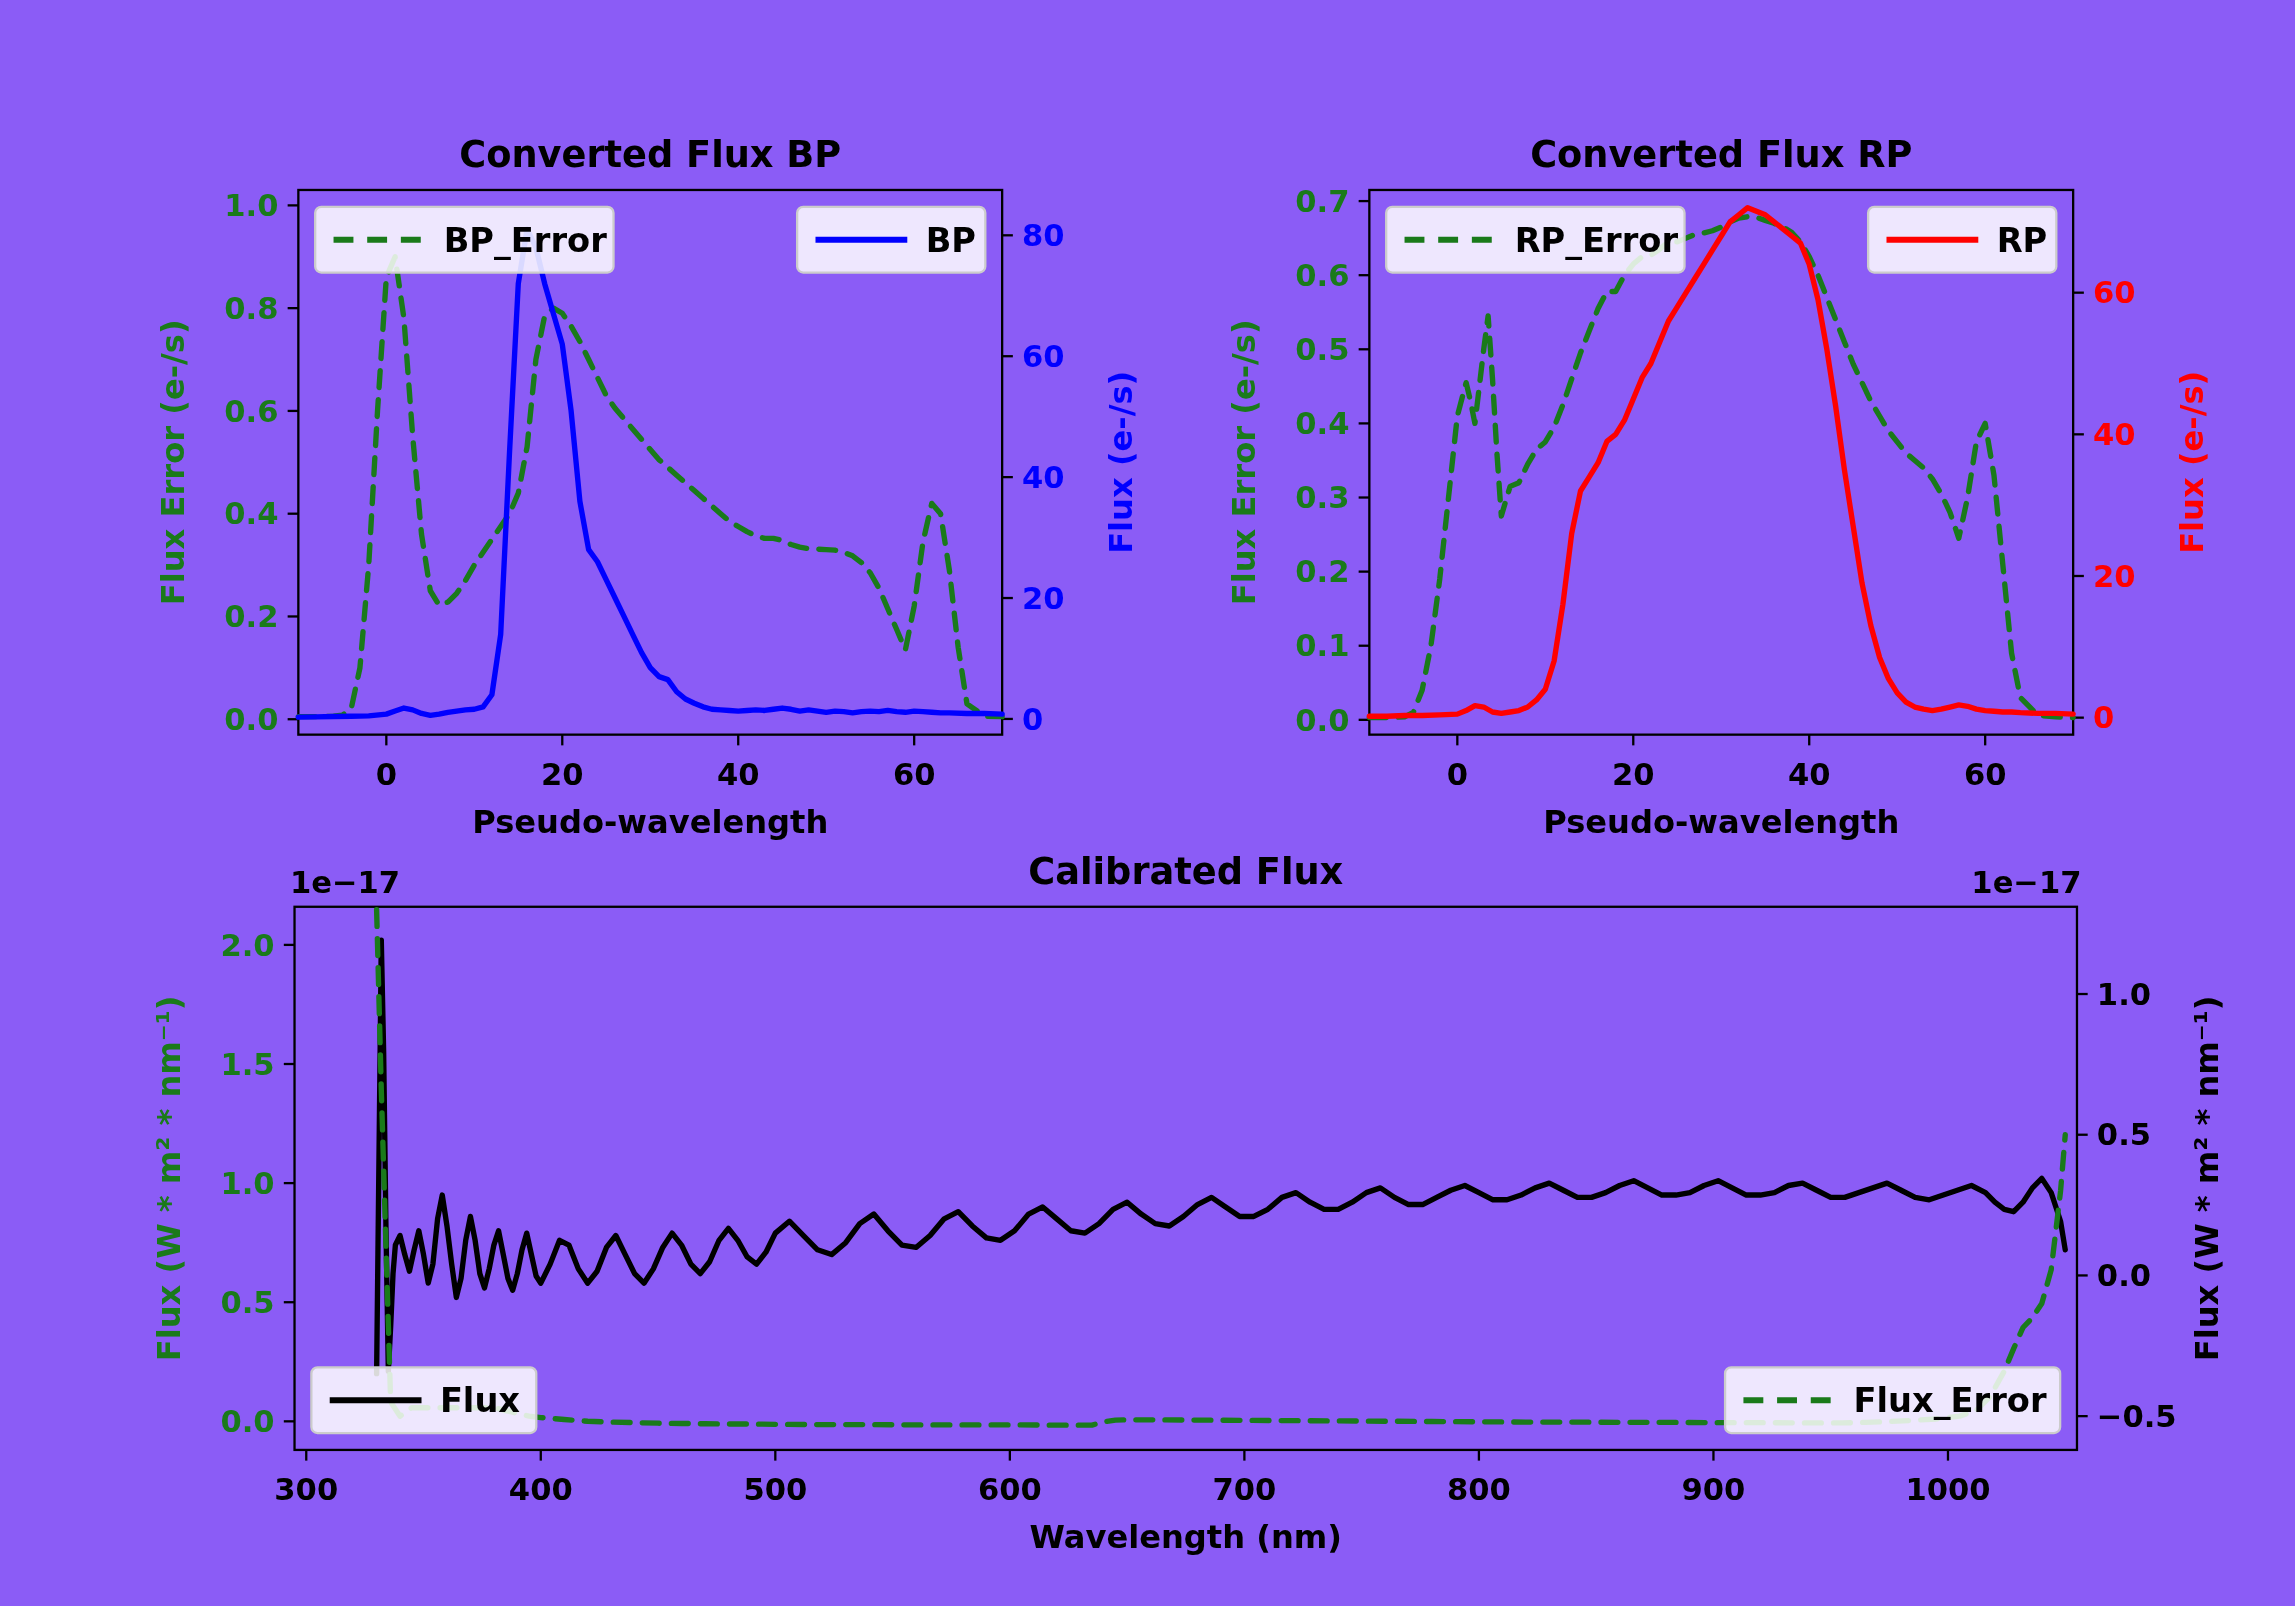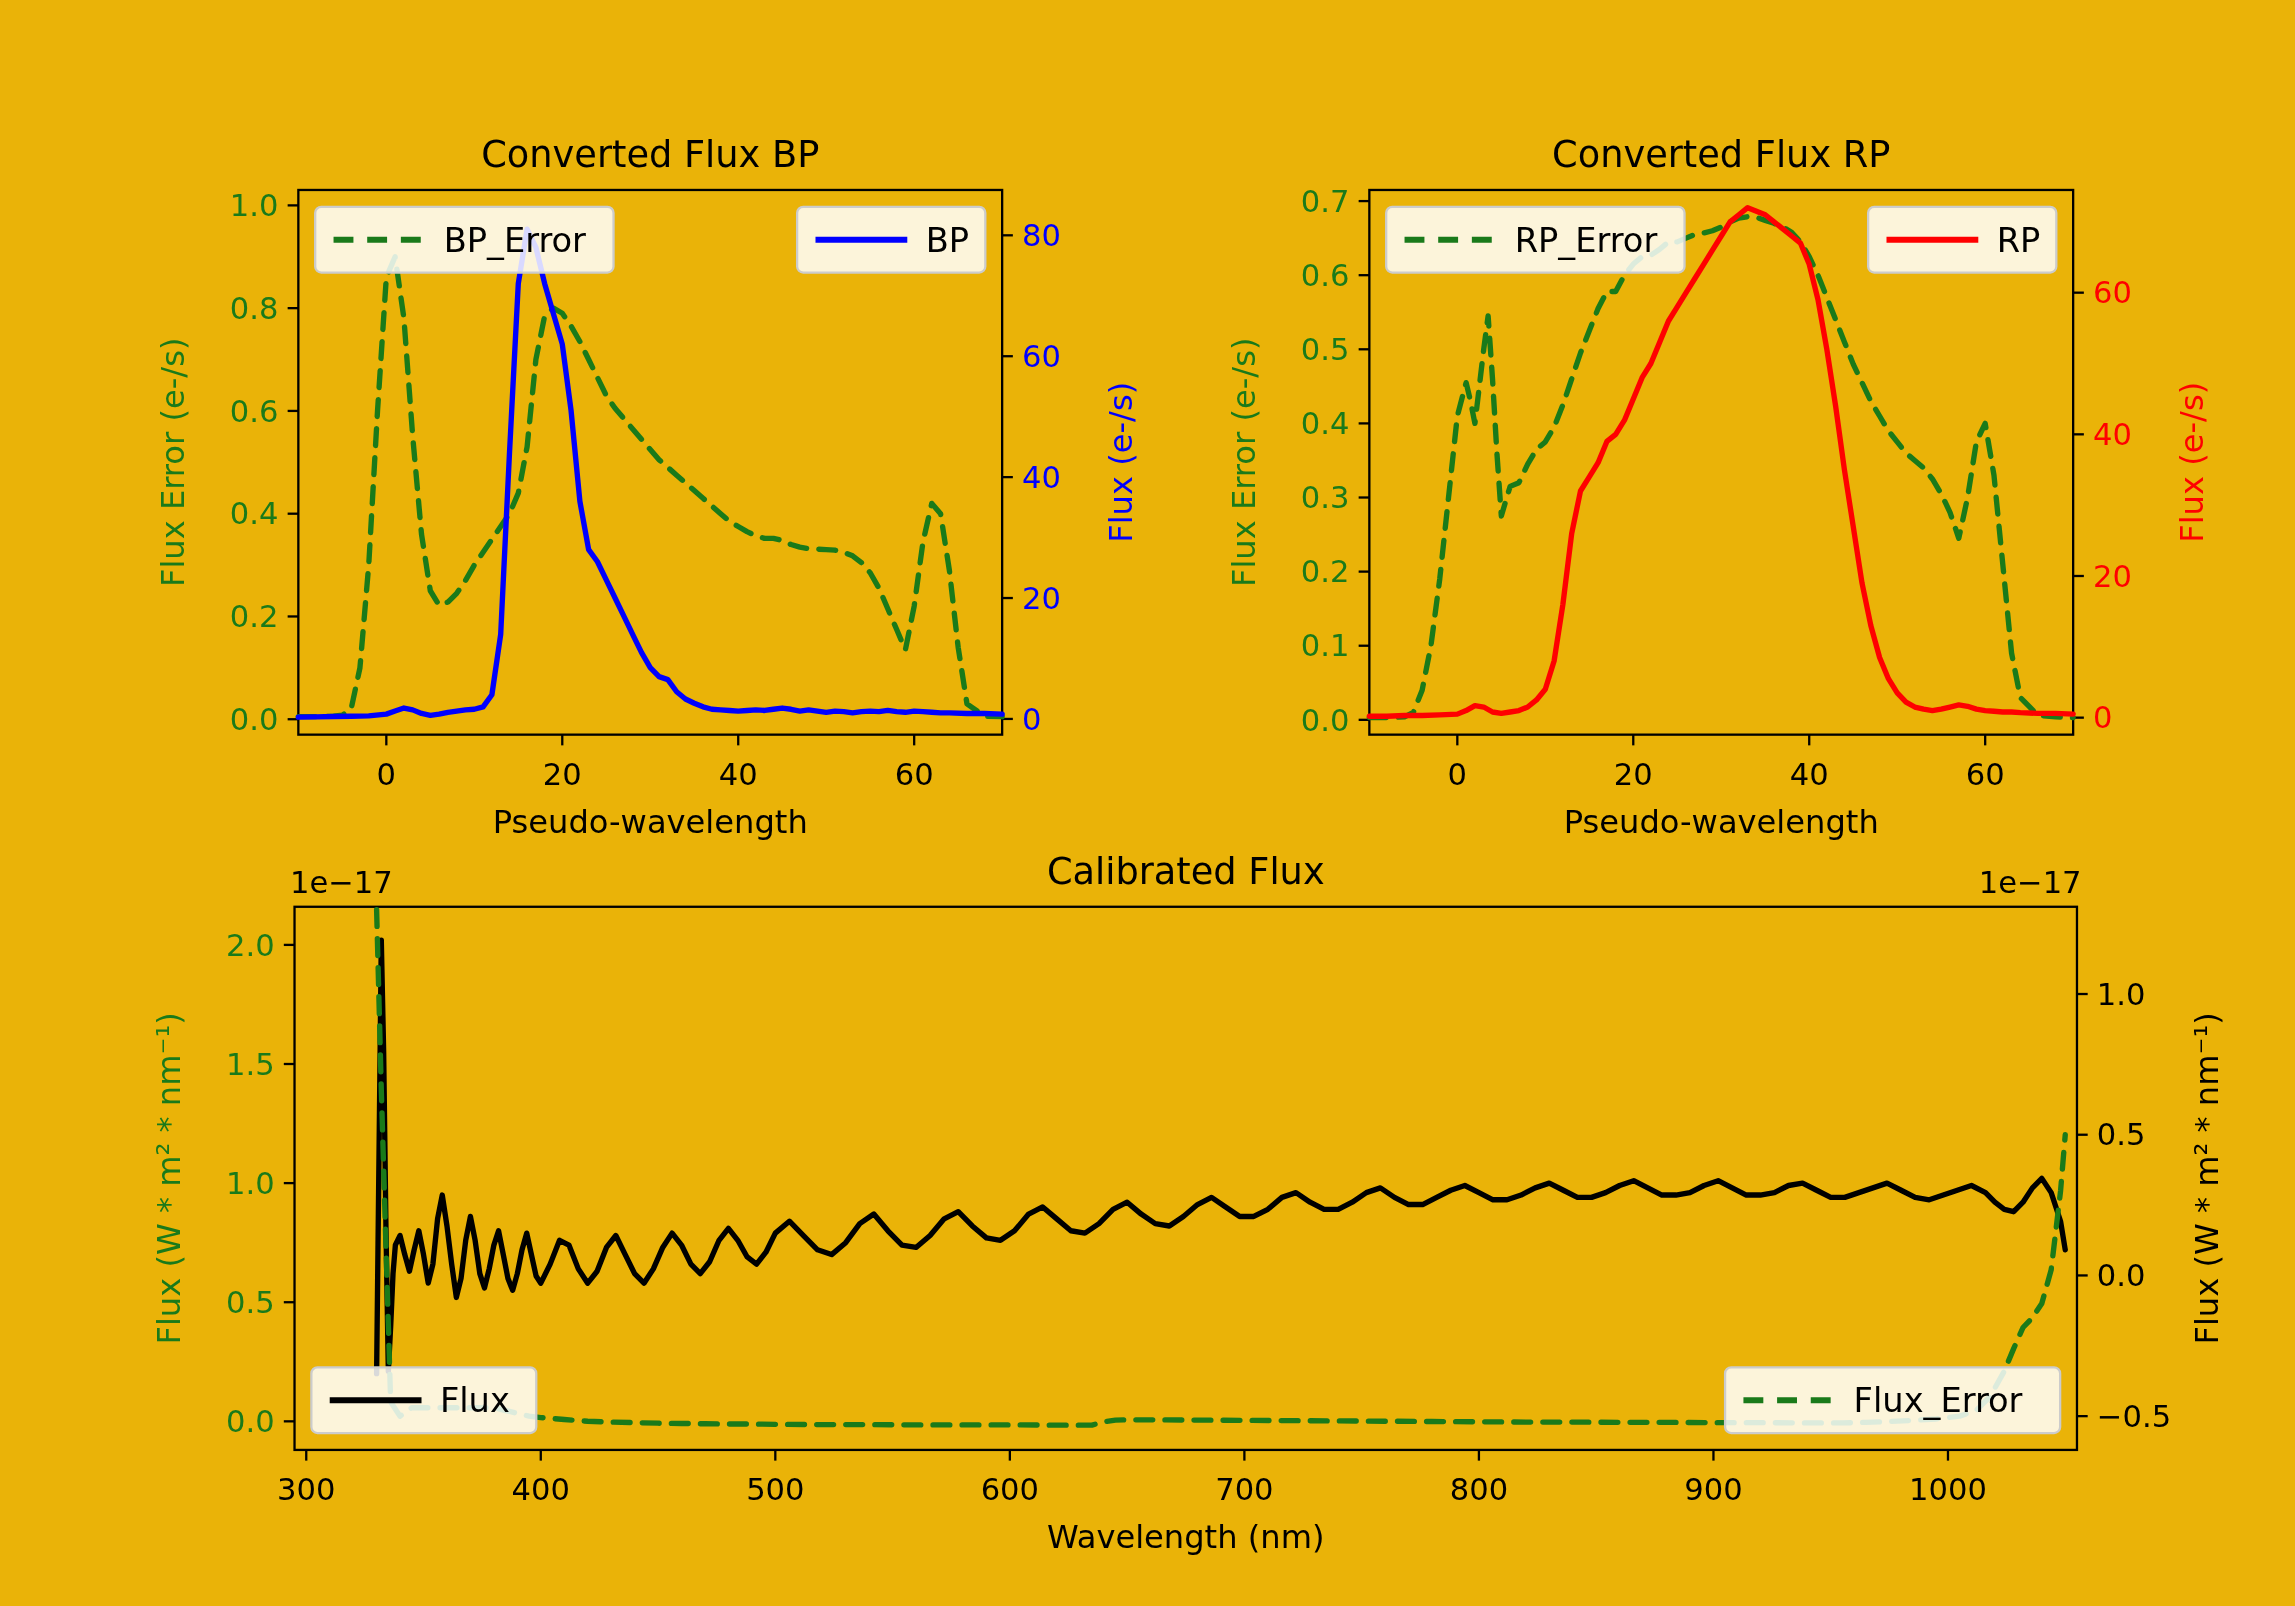--- a/index.html
+++ b/index.html
@@ -1,17 +1,17 @@
 <!DOCTYPE html>
 <html style="font-size:12.2px"><head>
 <meta charset="utf-8">
 <style>
   html,body{margin:0;padding:0;background:#ffffff;}
   body{width:2295px;height:1607px;font-family:"DejaVu Sans",sans-serif;color:#000;overflow:hidden;}
-  .figure{position:relative;width:2295px;height:1607px;background:#eab308;}
+  .figure{position:relative;width:2295px;height:1607px;background:#8b5cf6;font-weight:bold;}
   .tick{stroke:#000;stroke-width:3;}
   .ticklabel{font-size:40px;font-family:"DejaVu Sans",sans-serif;}
   .axis-title{font-size:42px;font-family:"DejaVu Sans",sans-serif;}
   .panel-title{font-size:48px;font-family:"DejaVu Sans",sans-serif;fill:#000;text-anchor:middle;}
   .offset-text{font-size:40px;font-family:"DejaVu Sans",sans-serif;fill:#000;}
   .legend-box{fill:#ffffff;fill-opacity:.85;stroke:#cccccc;stroke-width:3;rx:8;}
   .legend-label{font-size:44px;font-family:"DejaVu Sans",sans-serif;fill:#000;}
   .series-line{fill:none;stroke-linecap:round;stroke-linejoin:round;}
   svg{display:block;}
 </style>

